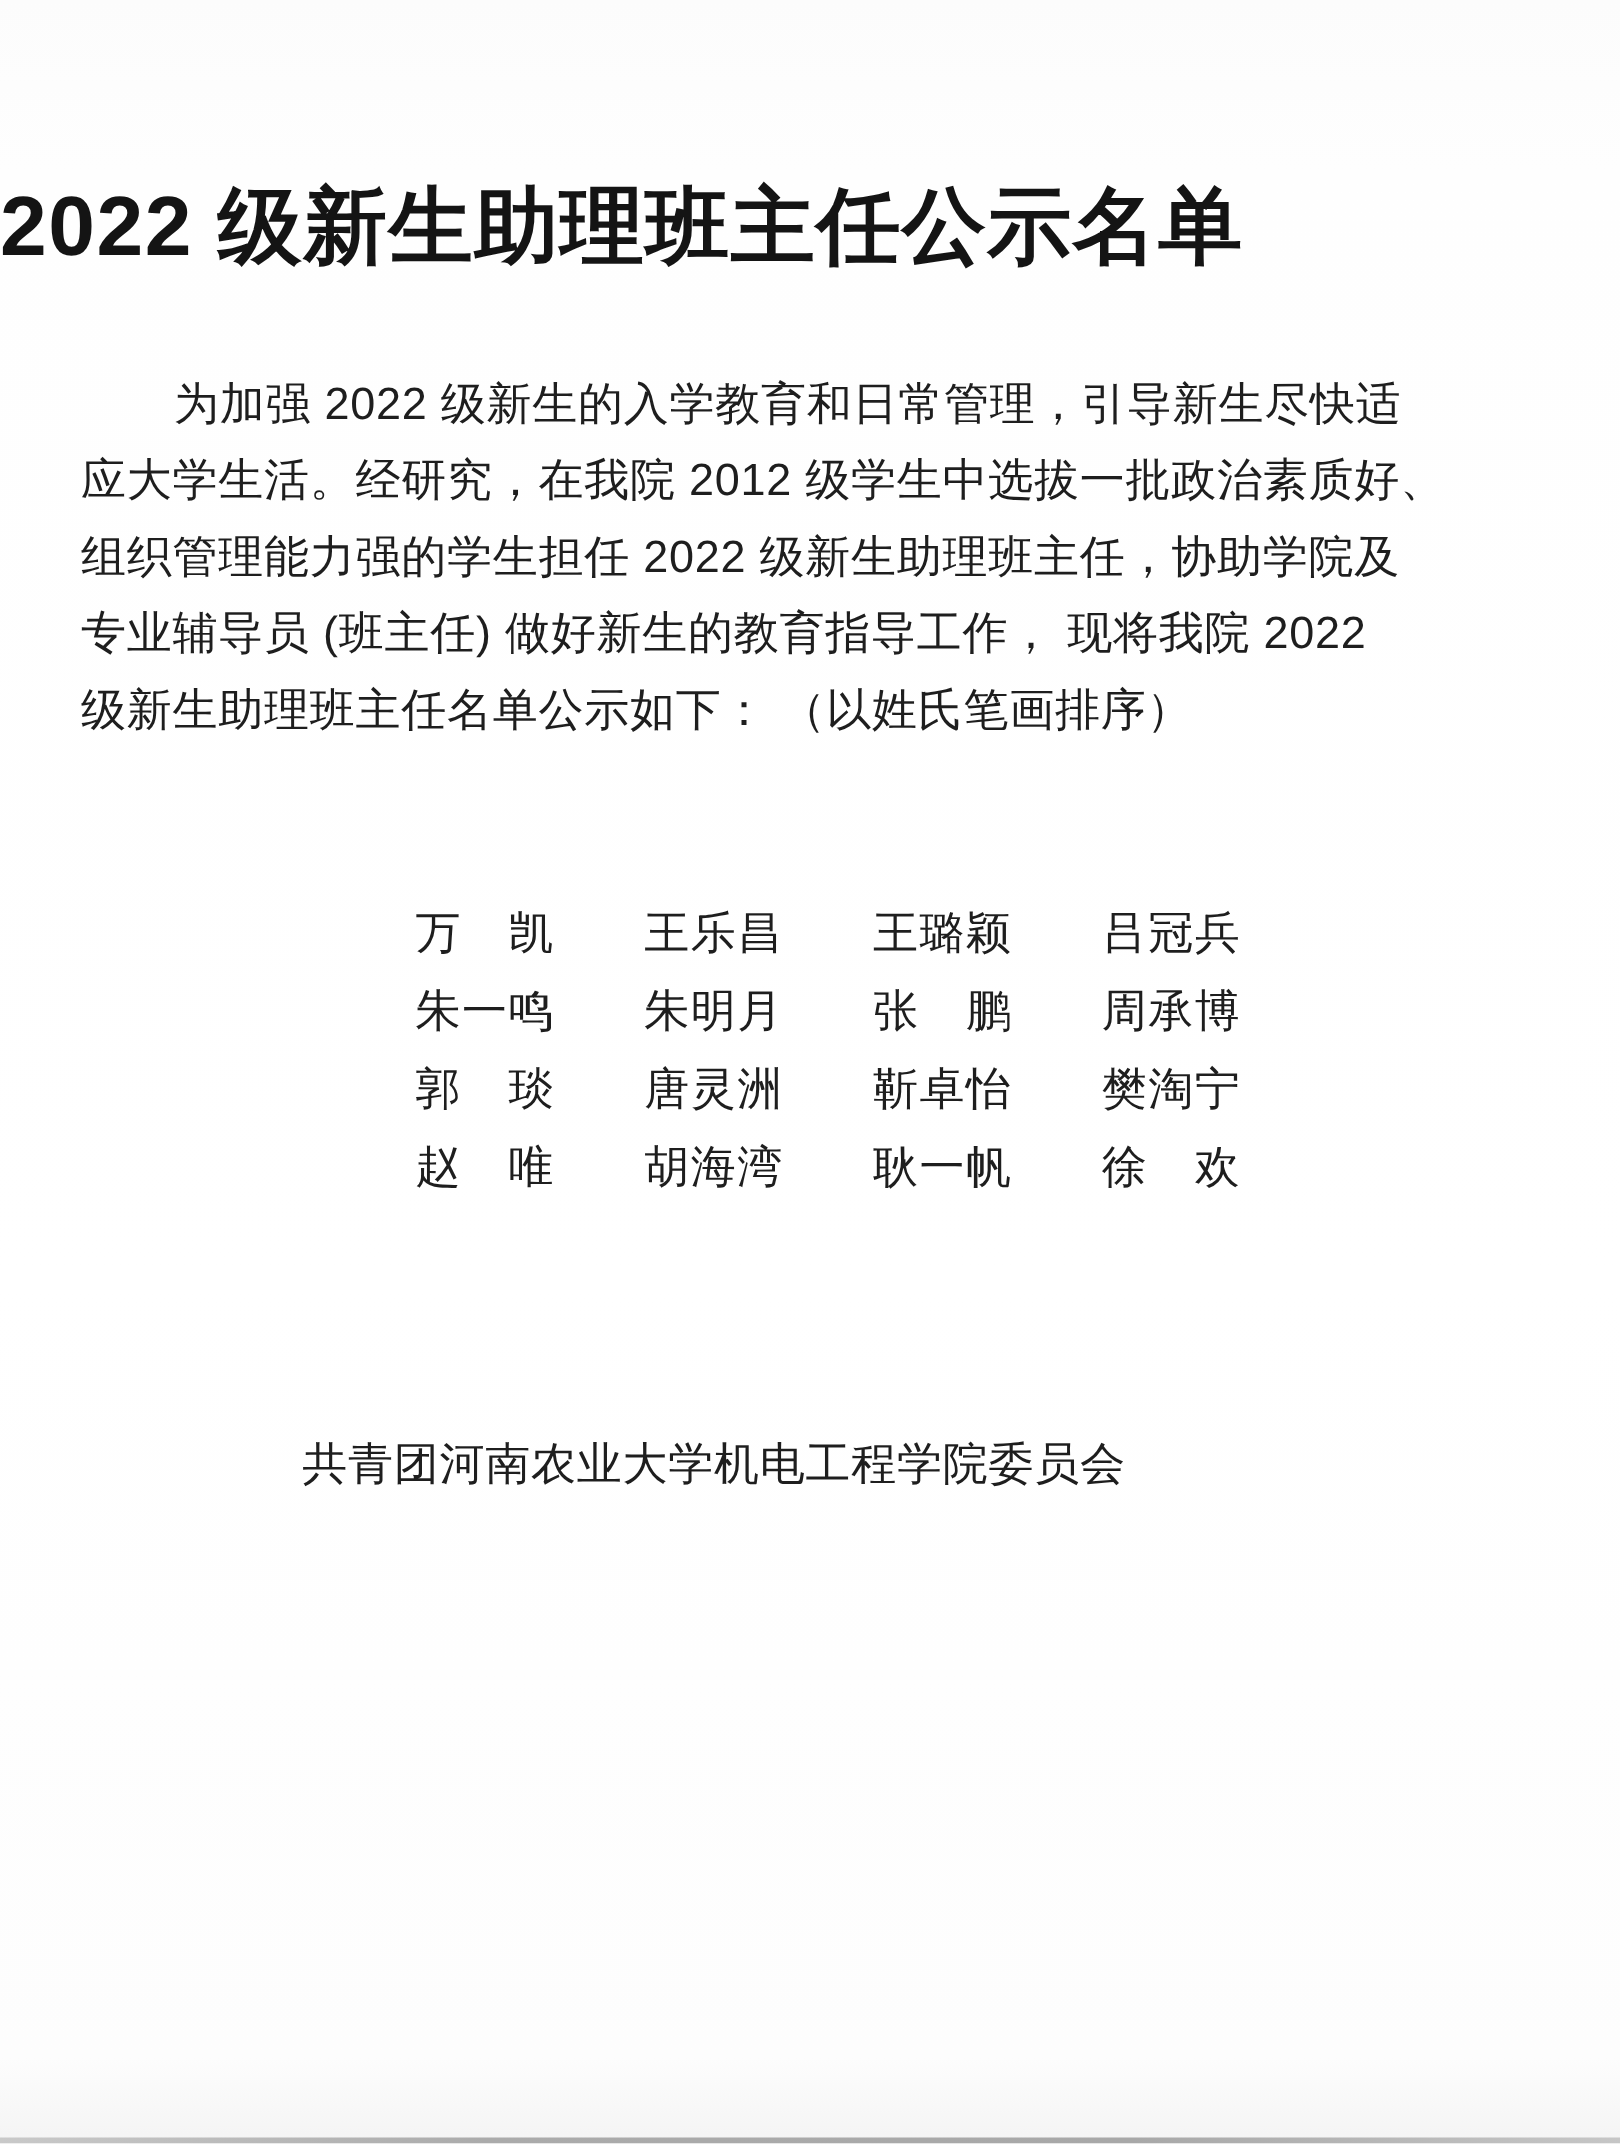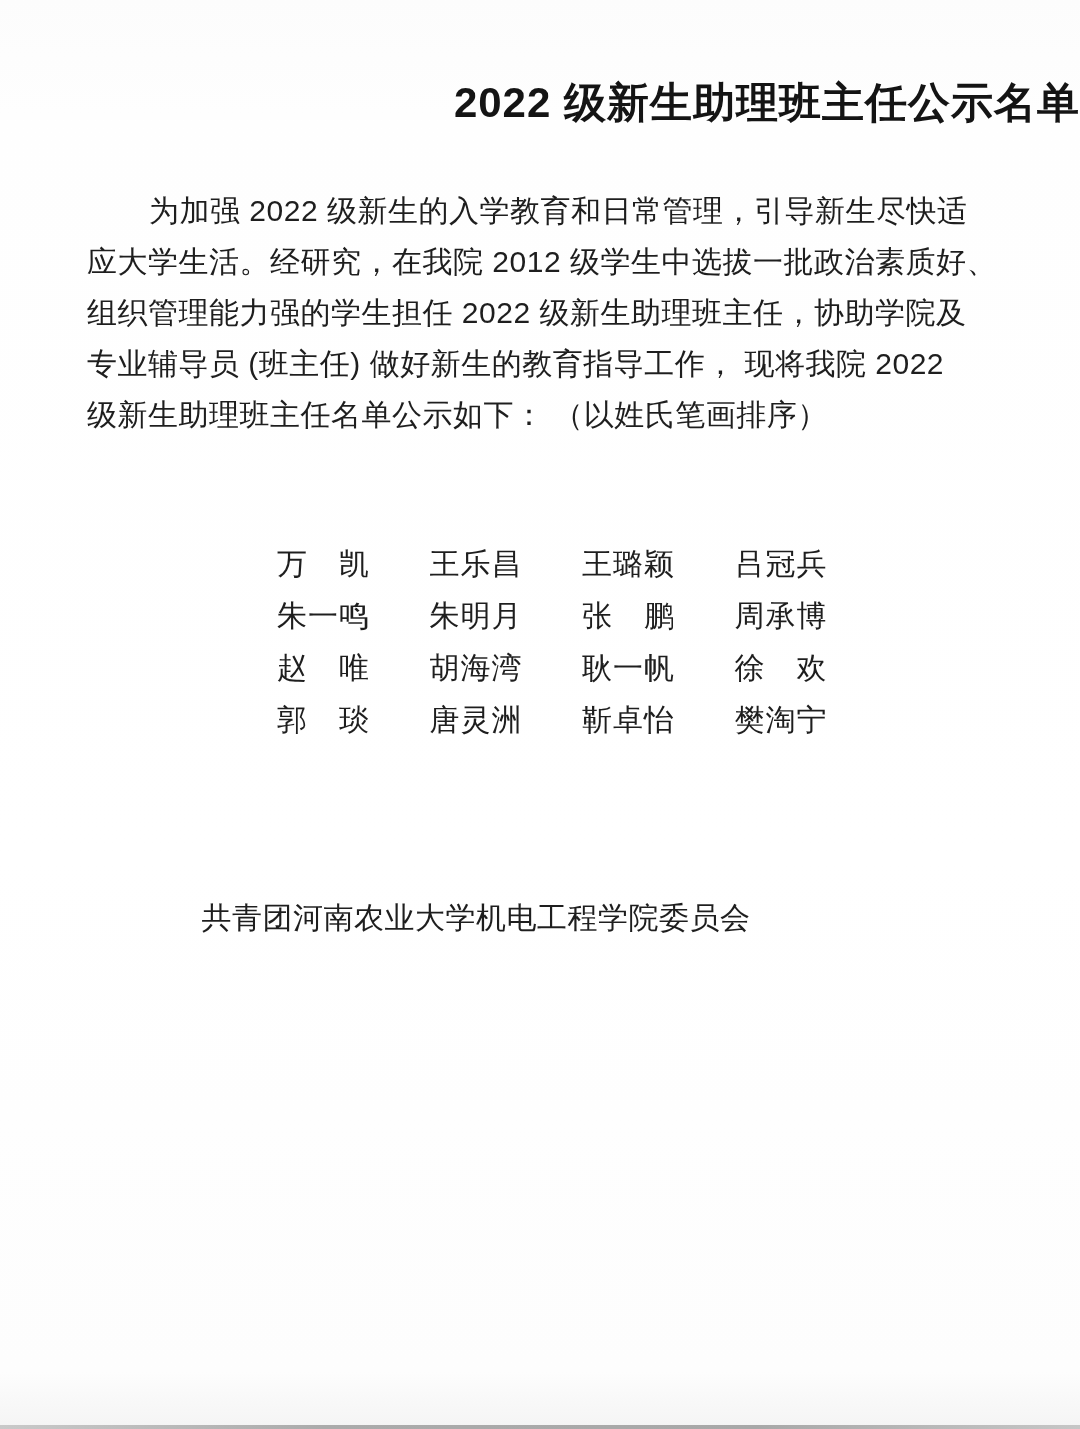--- a/index.html
+++ b/index.html
@@ -15,29 +15,29 @@
   .page {
     position: relative;
     width: 1080px;
     height: 1429px;
     background: linear-gradient(180deg, #fcfcfc 0%, #fefefe 8%, #ffffff 60%, #fdfdfd 96%, #f4f4f4 100%);
     font-family: "Liberation Sans", "DejaVu Sans", sans-serif;
     color: #1b1b1b;
     box-sizing: border-box;
   }
   .doc-title {
-    padding-top: 75px;
-    text-align: right;
-    font-size: 42px;
+    padding-top: 114px;
+    text-align: left;
+    font-size: 56px;
     font-weight: 700;
     letter-spacing: 1px;
     color: #141414;
   }
   .doc-paragraph {
-    margin: 54px 122px 0 87px;
+    margin: 54px 122px 0 54px;
     font-size: 30px;
     line-height: 51px;
     color: #1e1e1e;
   }
   .doc-paragraph .para-line {
     white-space: nowrap;
     letter-spacing: 0.5px;
   }
   .doc-paragraph .para-line.first {
     text-indent: 62px;
@@ -97,30 +97,30 @@
       <span class="name-cell">王璐颖</span>
       <span class="name-cell">吕冠兵</span>
     </div>
     <div class="name-row">
       <span class="name-cell">朱一鸣</span>
       <span class="name-cell">朱明月</span>
       <span class="name-cell">张　鹏</span>
       <span class="name-cell">周承博</span>
     </div>
     <div class="name-row">
+      <span class="name-cell">郭　琰</span>
+      <span class="name-cell">唐灵洲</span>
+      <span class="name-cell">靳卓怡</span>
+      <span class="name-cell">樊淘宁</span>
+    </div>
+    <div class="name-row">
       <span class="name-cell">赵　唯</span>
       <span class="name-cell">胡海湾</span>
       <span class="name-cell">耿一帆</span>
       <span class="name-cell">徐　欢</span>
-    </div>
-    <div class="name-row">
-      <span class="name-cell">郭　琰</span>
-      <span class="name-cell">唐灵洲</span>
-      <span class="name-cell">靳卓怡</span>
-      <span class="name-cell">樊淘宁</span>
     </div>
   </div>
 
   <div class="doc-footer">
     <div>共青团河南农业大学机电工程学院委员会</div>
   </div>
 
   <div class="photo-bottom-edge"></div>
 
 </div>

